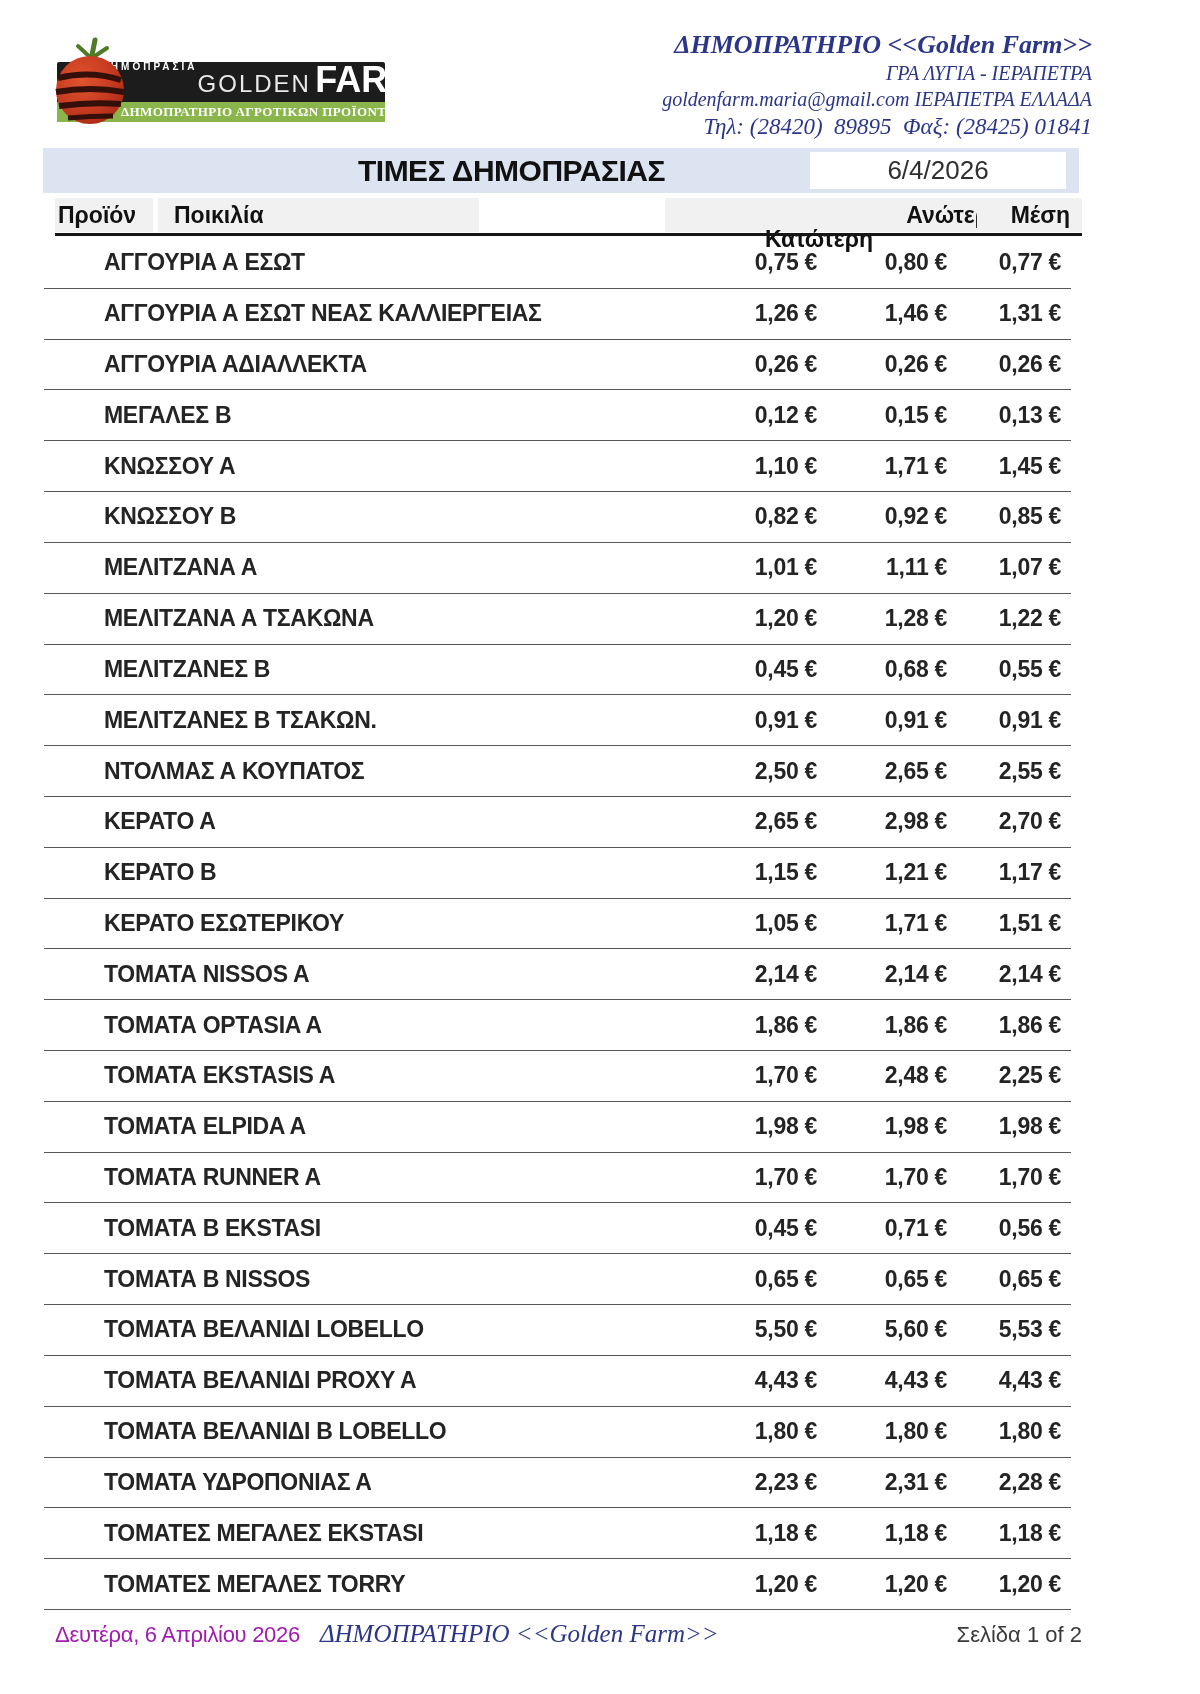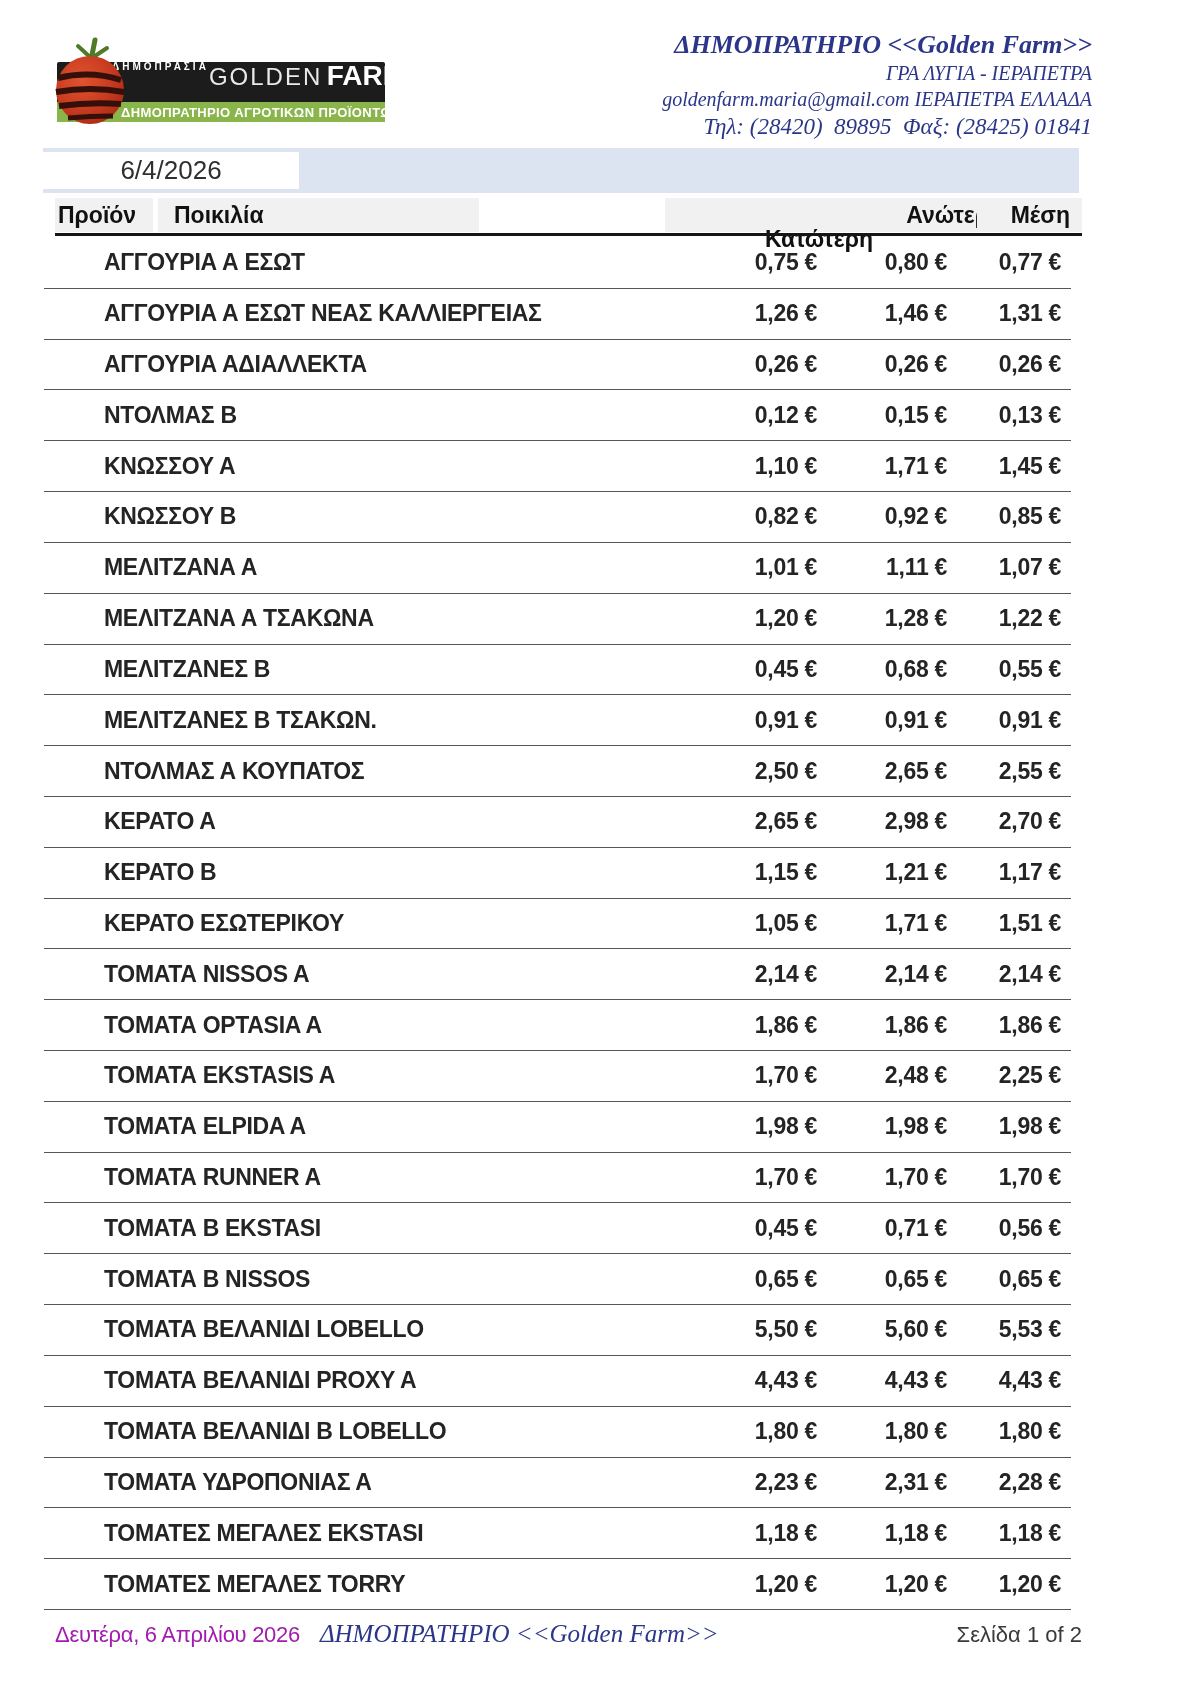--- a/index.html
+++ b/index.html
@@ -9,23 +9,23 @@
   }
   .abs{position:absolute;}
 
   
   .logo-wrap{left:50px;top:34px;width:340px;height:92px;}
   .logo-bar{position:absolute;left:7px;top:28px;width:328px;height:60px;background:#1c1c1c;border-radius:2px;}
   .logo-black{position:absolute;left:0;top:0;right:0;height:40px;display:flex;flex-direction:row;justify-content:center;padding-left:76px;box-sizing:border-box;}
   .logo-small{font-size:10px;letter-spacing:3px;color:#ffffff;font-weight:bold;line-height:1;}
   .logo-brand{line-height:1;white-space:nowrap;}
   .logo-golden{font-size:24px;color:#e9e9e9;font-weight:normal;letter-spacing:2px;}
-  .logo-farm{font-size:28px;color:#ffffff;font-weight:bold;letter-spacing:0px;}
+  .logo-farm{font-size:36px;color:#ffffff;font-weight:bold;letter-spacing:0px;}
   .logo-green{position:absolute;left:0;bottom:0;right:0;height:20px;background:#8ab54a;display:flex;align-items:center;padding-left:64px;box-sizing:border-box;}
-  .logo-tagline{font-size:13px;font-weight:bold;color:#ffffff;letter-spacing:0.4px;white-space:nowrap;}
+  .logo-tagline{font-size:13px;font-weight:bold;color:#ffffff;letter-spacing:0.4px;white-space:nowrap;font-family:Liberation Serif, serif;}
   .tomato{position:absolute;left:0;top:0;width:82px;height:92px;}
 
   
   .contact{right:108px;top:28px;text-align:right;color:#2b3688;font-family:"Liberation Serif",serif;line-height:1.28;}
   .contact .l1{font-size:26px;font-weight:bold;font-style:italic;}
   .contact .l2,.contact .l3{font-size:20px;font-style:italic;}
   .contact .l4{font-size:23px;font-style:italic;white-space:pre;}
 
   
   .title-bar{left:43px;top:148px;width:1036px;height:45px;background:#dce4f1;display:flex;align-items:center;}
@@ -92,20 +92,21 @@
 </div>
 
 <div class="abs contact">
   <div class="l1">ΔΗΜΟΠΡΑΤΗΡΙΟ &lt;&lt;Golden Farm&gt;&gt;</div>
   <div class="l2">ΓΡΑ ΛΥΓΙΑ - ΙΕΡΑΠΕΤΡΑ</div>
   <div class="l3">goldenfarm.maria@gmail.com ΙΕΡΑΠΕΤΡΑ ΕΛΛΑΔΑ</div>
   <div class="l4">Τηλ: (28420)  89895  Φαξ: (28425) 01841</div>
 </div>
 
 <div class="abs title-bar">
+  <div class="title-text">ΤΙΜΕΣ ΔΗΜΟΠΡΑΣΙΑΣ</div>
   <div class="date-box">6/4/2026</div>
 </div>
 
 <div class="abs col-head">
   <div class="hbox hb-product">
       <span>Προϊόν</span>
     </div>
   <div class="hbox hb-variety">
       <span>Ποικιλία</span>
     </div>
@@ -135,21 +136,21 @@
   </div>
 
   <div class="row">
     <div class="cell name">ΑΓΓΟΥΡΙΑ ΑΔΙΑΛΛΕΚΤΑ</div>
     <div class="cell price">0,26 €</div>
     <div class="cell price">0,26 €</div>
     <div class="cell price avg">0,26 €</div>
   </div>
 
   <div class="row">
-    <div class="cell name">ΝΤΟΛΜΑΣ Β</div>
+    <div class="cell name">ΜΕΓΑΛΕΣ Β</div>
     <div class="cell price">0,12 €</div>
     <div class="cell price">0,15 €</div>
     <div class="cell price avg">0,13 €</div>
   </div>
 
   <div class="row">
     <div class="cell name">ΚΝΩΣΣΟΥ Α</div>
     <div class="cell price">1,10 €</div>
     <div class="cell price">1,71 €</div>
     <div class="cell price avg">1,45 €</div>

